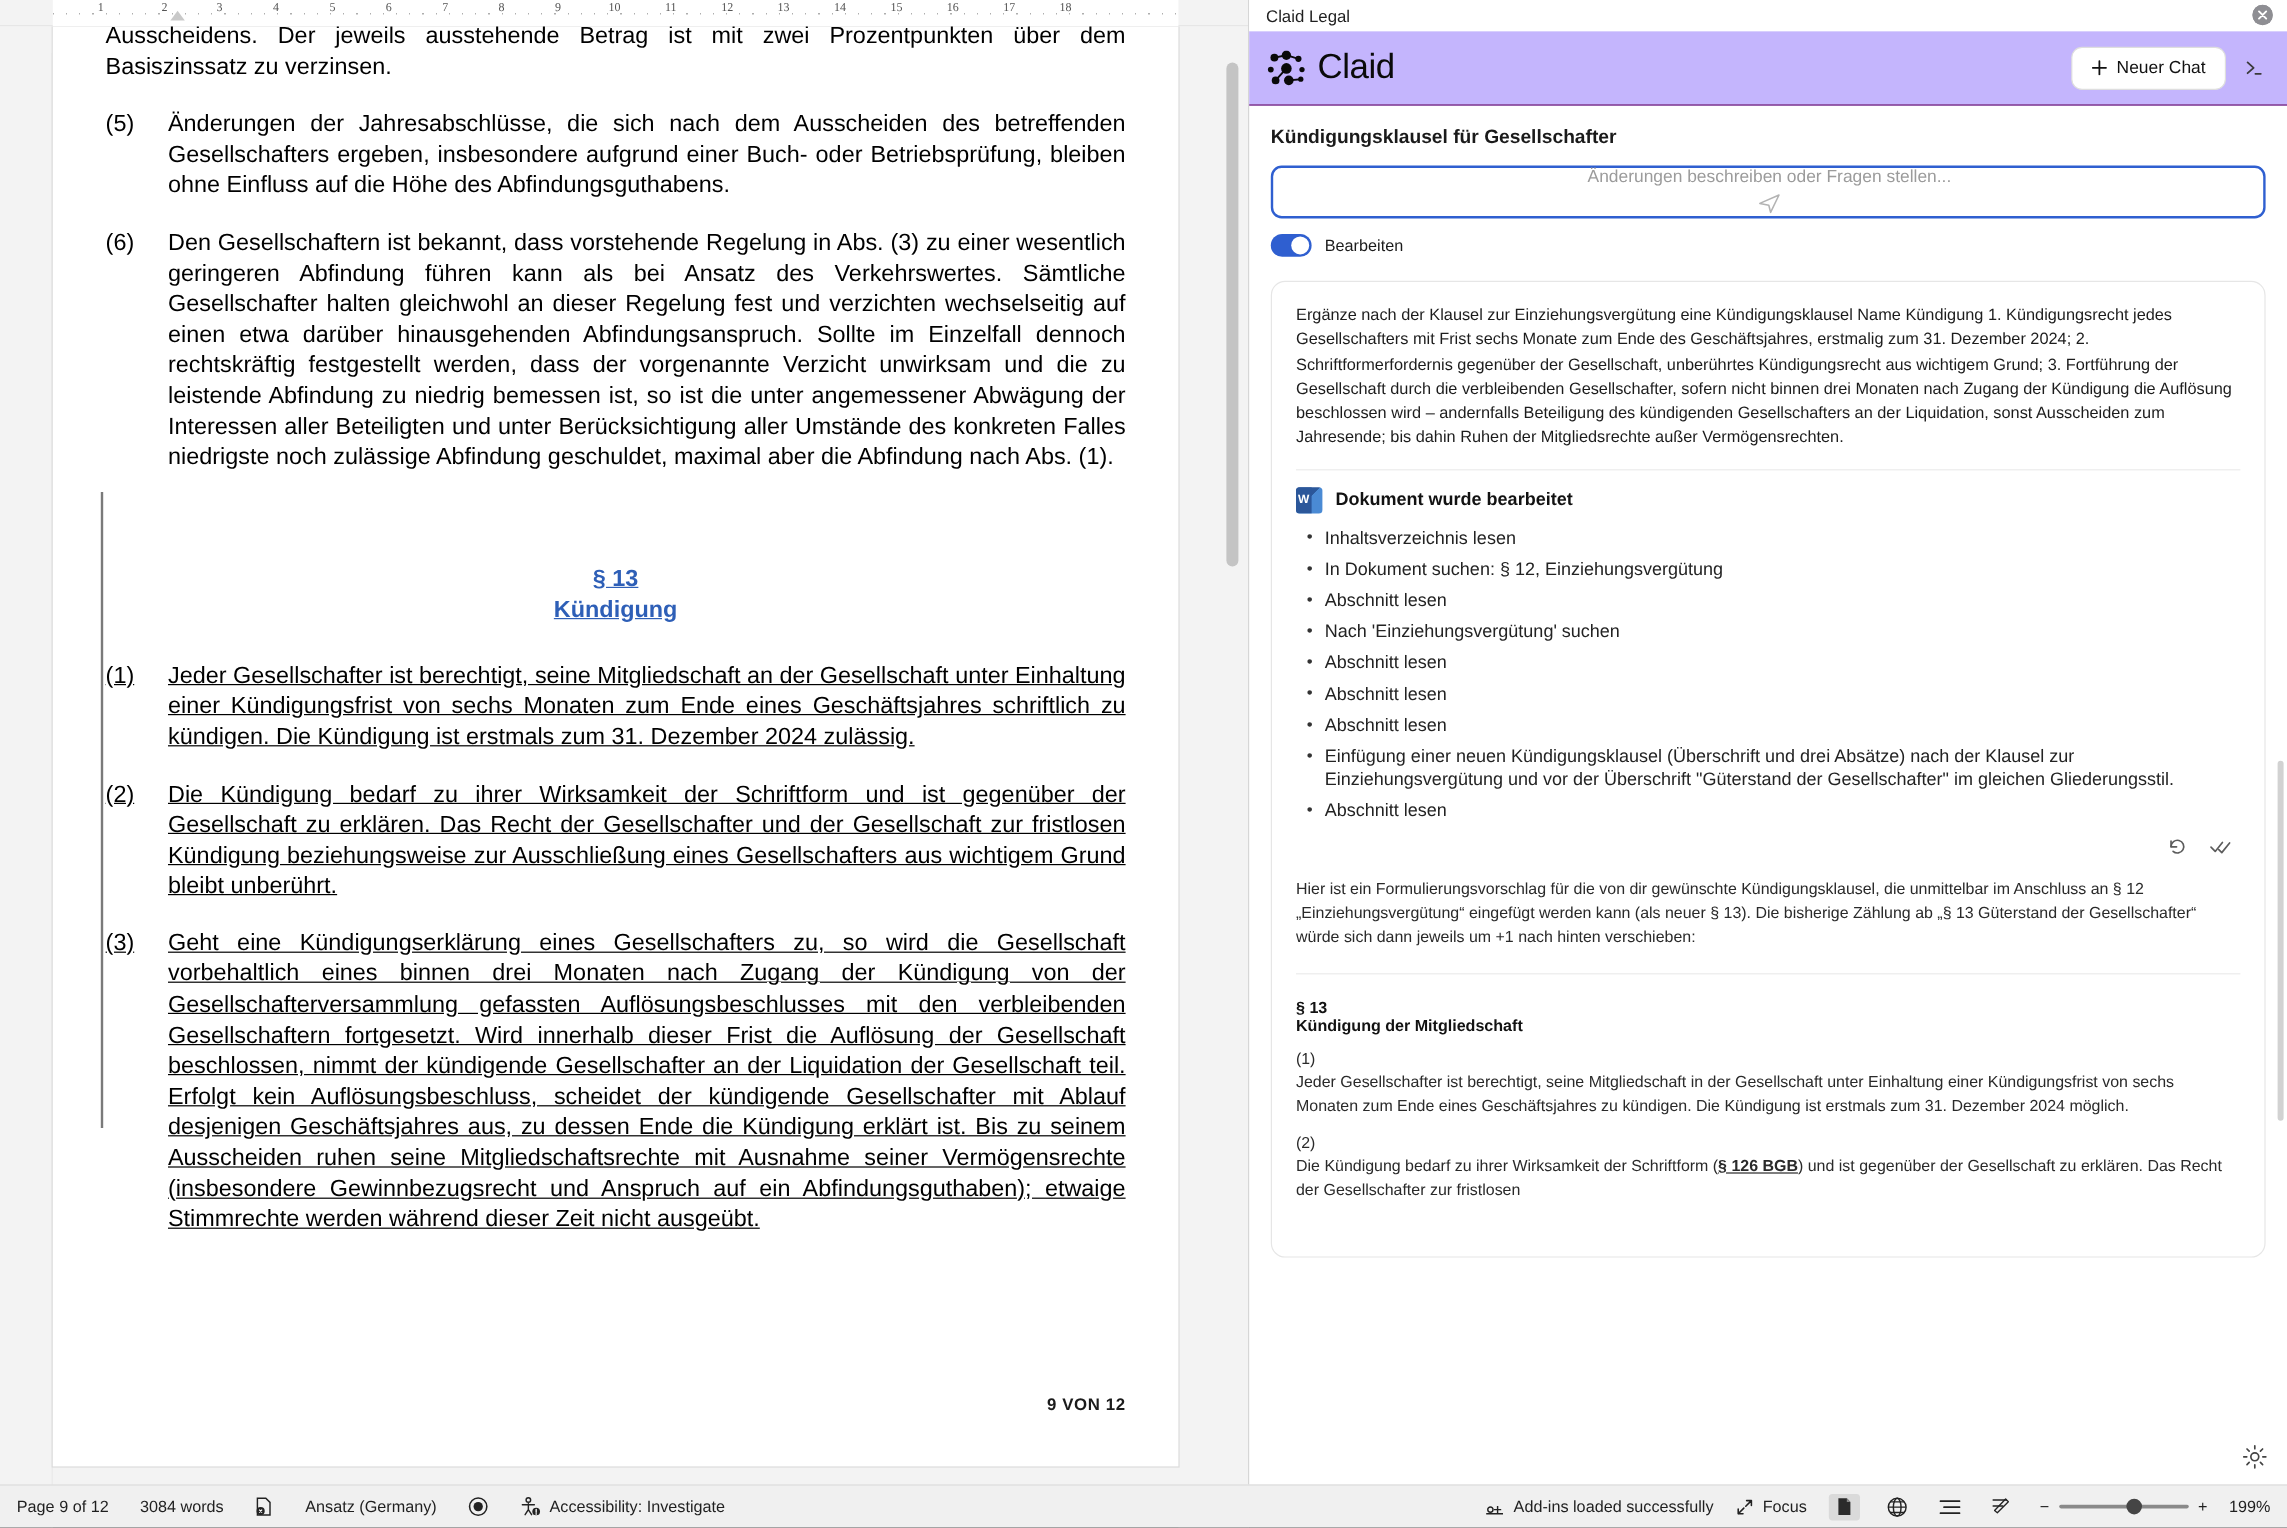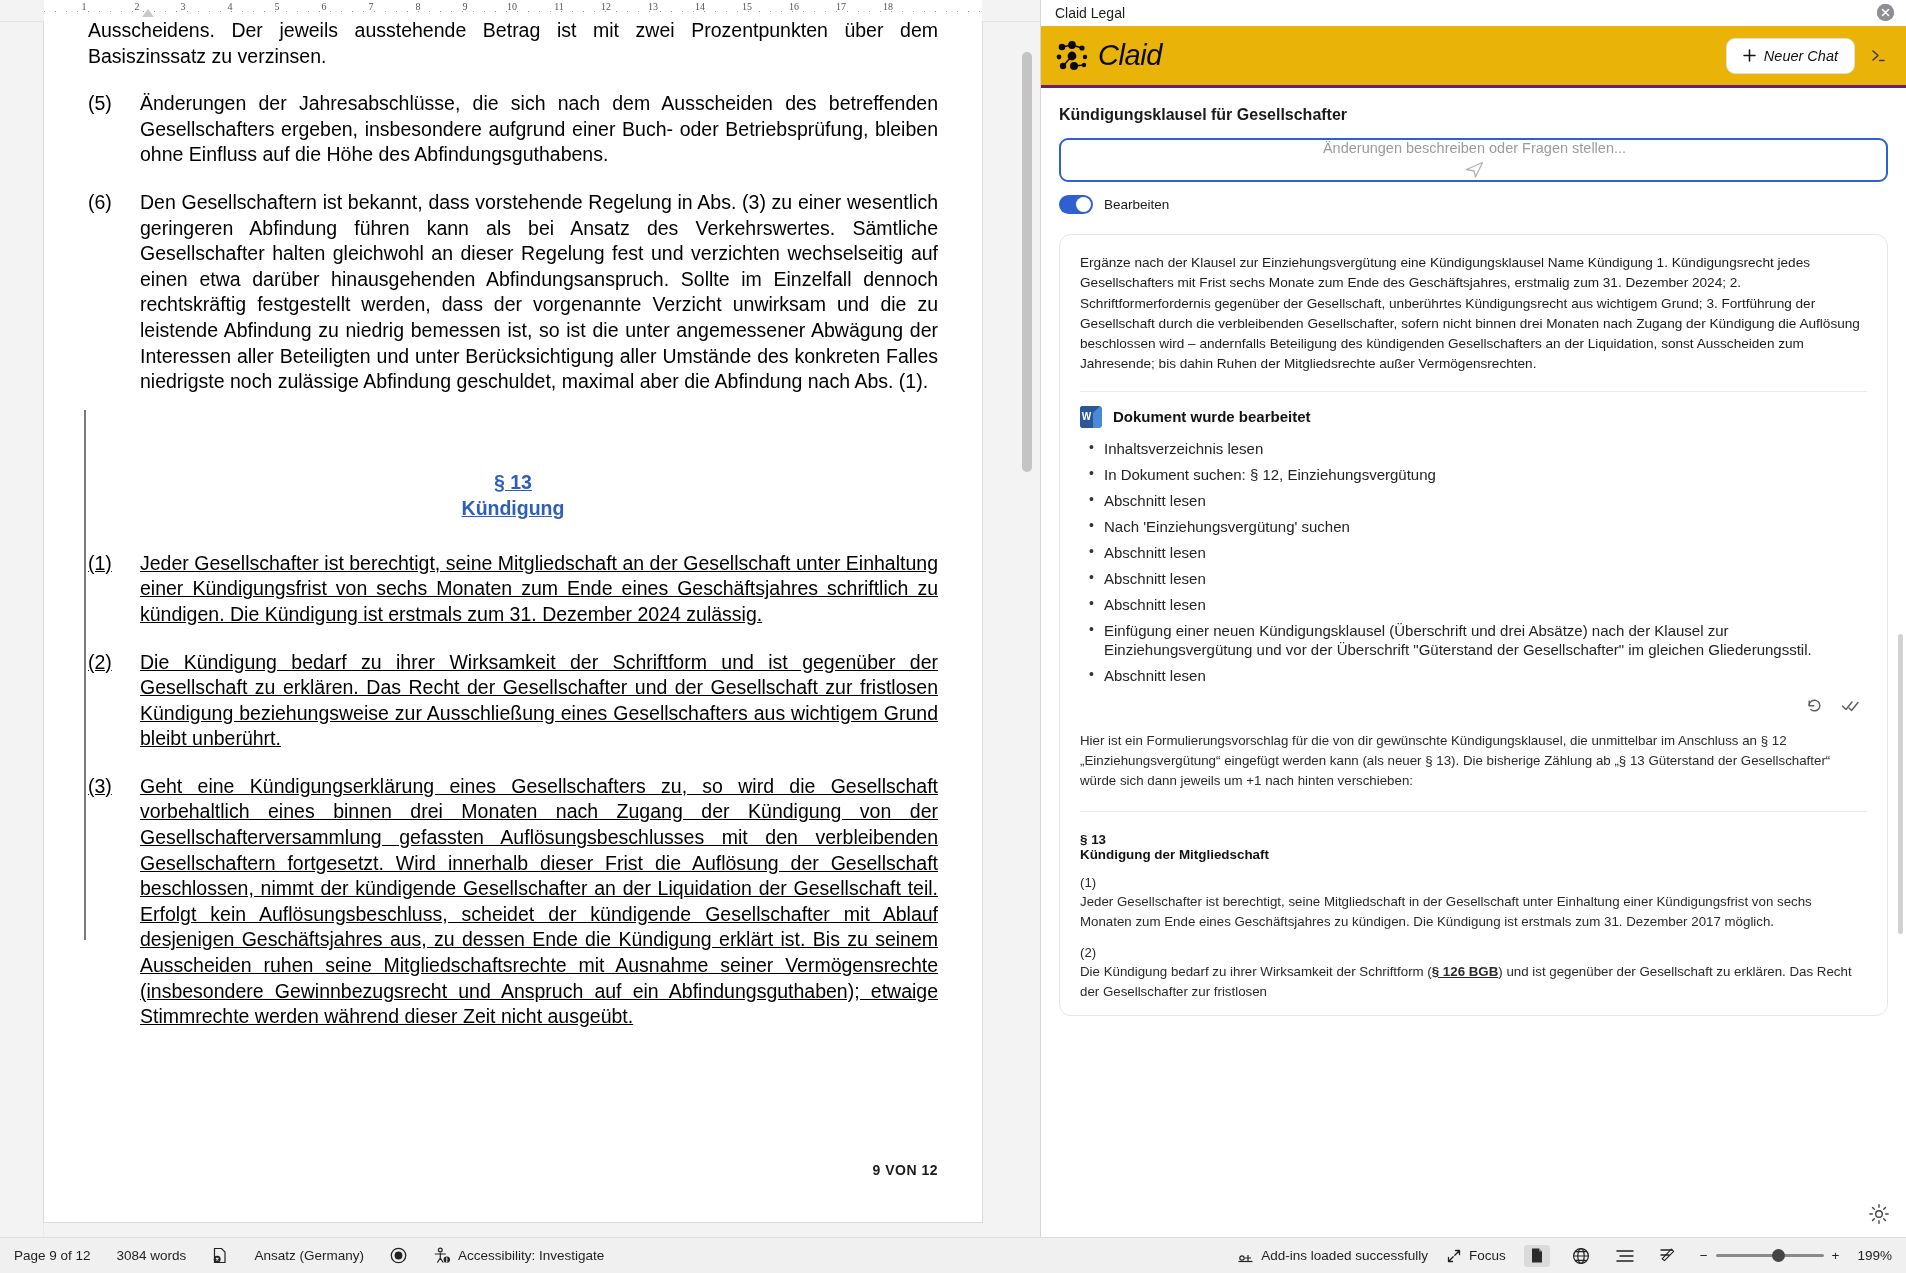--- a/index.html
+++ b/index.html
@@ -117,21 +117,21 @@
     height: 26px; flex: 0 0 26px; background:#fff;
     display:flex; align-items:center; padding-left: 14px;
     font-size: 14px; color:#1f1f1f; position: relative;
   }
   .win-close {
     position:absolute; right: 12px; top: 4px; width:17px;height:17px;border-radius:50%;
     background:#8e8e93; color:#fff; font-size:12px; line-height:17px; text-align:center;
   }
   .claid-header {
     height: 62px; flex: 0 0 62px; display:flex; align-items:center;
-    padding: 0 18px 0 14px; border-bottom: 3px solid #701a75; background:#eab308;font-style:italic;
+    padding: 0 18px 0 14px; border-bottom: 1px solid #701a75; background:#c4b5fd;
   }
   .logo-wrap { display:flex; align-items:center; gap: 9px; }
   .logo-mark { width: 34px; height: 30px; }
   .logo-text { font-size: 29px; letter-spacing: -.4px; color:#0a0a0a; font-weight: 400; }
   .hdr-actions { margin-left:auto; display:flex; align-items:center; gap: 14px; }
   .btn-newchat {
     display:flex; align-items:center; gap:8px;
     border:1px solid #dedede; border-radius: 9px;
     padding: 9px 16px; font-size: 14.5px; color:#111; background:#fff;
     white-space:nowrap;
@@ -154,21 +154,21 @@
     width: 34px; height: 19px; border-radius: 11px; background:#2f5fd0; position:relative;
   }
   .toggle .knob { position:absolute; right:2px; top:2px; width:15px;height:15px;border-radius:50%;background:#fff;}
   .toggle-label { font-size: 13.5px; color:#1a1a1a; }
 
   .chat-scroll {
     flex: 1 1 auto; overflow: hidden; padding: 20px 18px 0 18px; position: relative;
   }
   .bubble {
     border: 1px solid #e6e6e6; border-radius: 12px; background:#fff;
-    padding: 18px 20px 0 20px;
+    padding: 18px 20px 32px 20px;
   }
   .bubble-user-text {
     font-size: 13.6px; line-height: 20.3px; color:#1c1c1c;
   }
   .hr { height:1px; background:#ececec; margin: 16px 0 14px 0; }
   .tool-head { display:flex; align-items:center; gap: 11px; margin-bottom: 11px; }
   .word-icon {
     width: 22px; height: 22px; border-radius:3px; position: relative; overflow:hidden;
     background: linear-gradient(135deg,#2b579a 0%,#2b579a 45%,#4a8ad4 46%,#4a8ad4 100%);
   }
@@ -397,21 +397,21 @@
 
         <div class="assist-para">Hier ist ein Formulierungsvorschlag für die von dir gewünschte Kündigungsklausel, die unmittelbar im Anschluss an § 12 „Einziehungsvergütung“ eingefügt werden kann (als neuer § 13). Die bisherige Zählung ab „§ 13 Güterstand der Gesellschafter“ würde sich dann jeweils um +1 nach hinten verschieben:</div>
 
         <div class="hr" style="margin-top:20px;margin-bottom:20px"></div>
 
         <div class="doc-preview">
           <div class="dp-h1">§ 13</div>
           <div class="dp-h2">Kündigung der Mitgliedschaft</div>
 
           <div class="dp-numlabel">(1)</div>
-          <div class="dp-text">Jeder Gesellschafter ist berechtigt, seine Mitgliedschaft in der Gesellschaft unter Einhaltung einer Kündigungsfrist von sechs Monaten zum Ende eines Geschäftsjahres zu kündigen. Die Kündigung ist erstmals zum 31. Dezember 2017 möglich.</div>
+          <div class="dp-text">Jeder Gesellschafter ist berechtigt, seine Mitgliedschaft in der Gesellschaft unter Einhaltung einer Kündigungsfrist von sechs Monaten zum Ende eines Geschäftsjahres zu kündigen. Die Kündigung ist erstmals zum 31. Dezember 2024 möglich.</div>
 
           <div class="dp-numlabel">(2)</div>
           <div class="dp-text"><span>Die Kündigung bedarf zu ihrer Wirksamkeit der Schriftform (</span><b><u>§ 126 BGB</u></b><span>) und ist gegenüber der Gesellschaft zu erklären. Das Recht der Gesellschafter zur fristlosen</span></div>
         </div>
 
       </div>
 
       <div class="claid-scrollbar"></div>
       <div class="fade-bottom"></div>
     </div>

